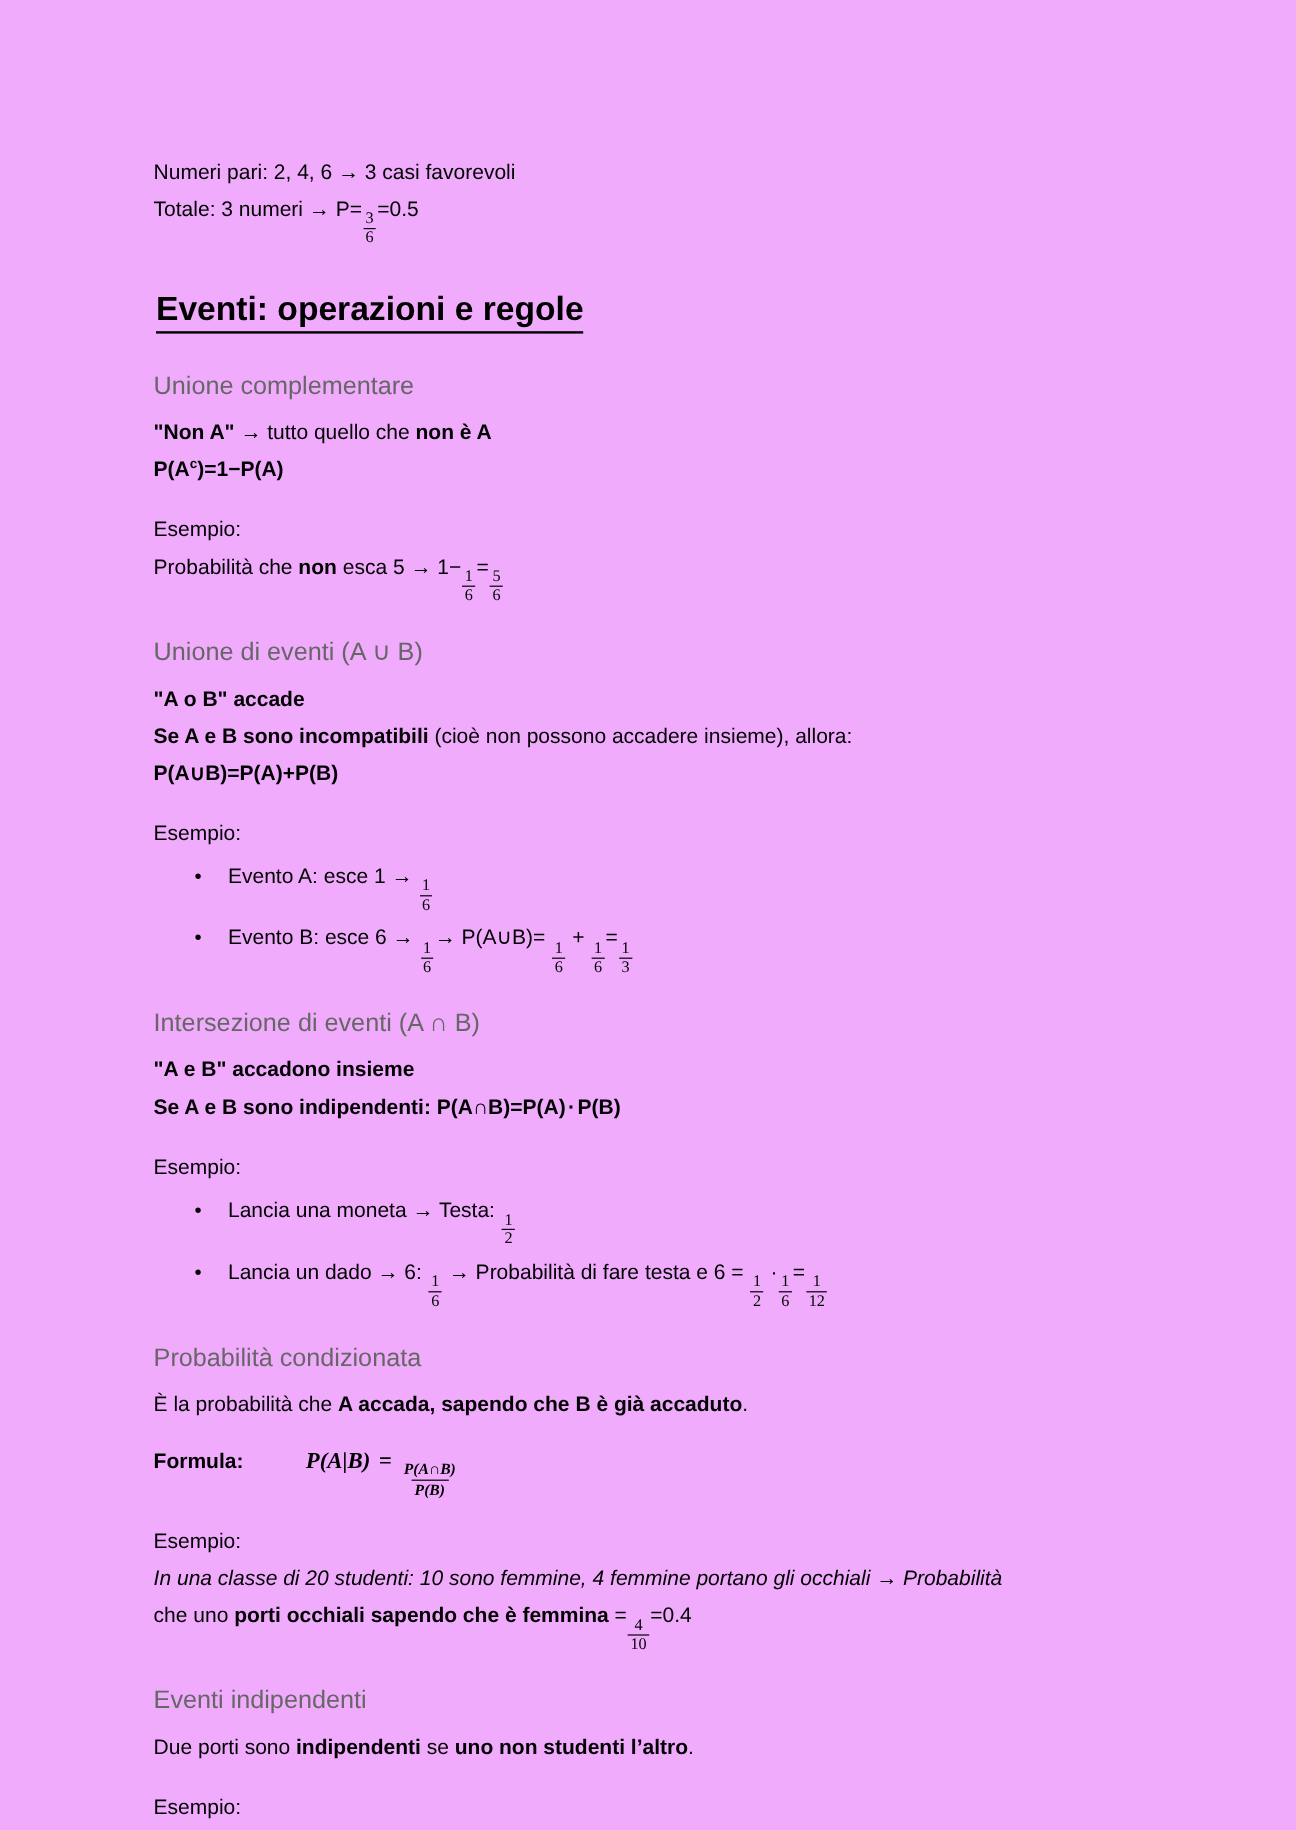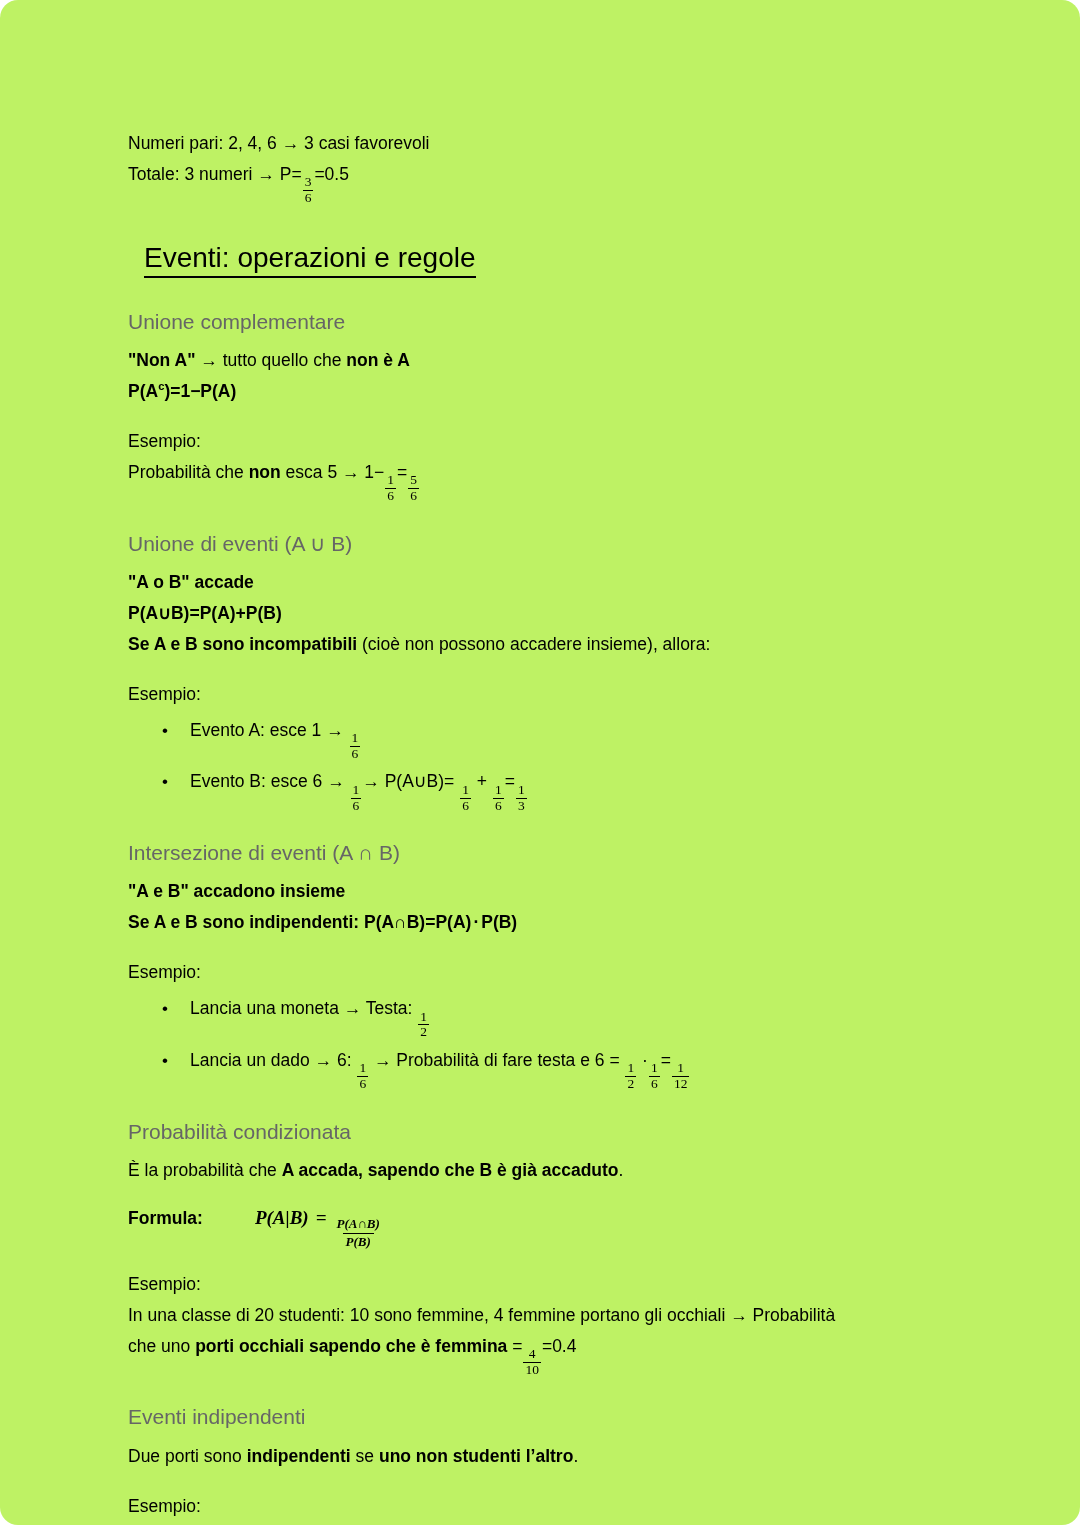--- a/index.html
+++ b/index.html
@@ -14,45 +14,45 @@
     font-family: "Liberation Sans", sans-serif;
     color: #000000;
     -webkit-font-smoothing: antialiased;
   }
   .page {
     position: relative;
     width: 1080px;
     height: 1525px;
     box-sizing: border-box;
     padding: 128px 128px 0 128px;
-    background: #bef264;
-    border-radius: 18px;
+    background: #f0abfc;
   }
 
   
   .line {
     font-size: 17.5px;
     line-height: 31px;
     color: #000;
     white-space: nowrap;
   }
   .para {
     font-size: 17.5px;
     line-height: 31px;
     color: #000;
+    font-style: italic;
   }
   .b { font-weight: bold; }
 
   
   h2.doc-h2 {
     font-size: 28px;
-    font-weight: normal;
+    font-weight: bold;
     line-height: 1.25;
     color: #000;
-    margin: 34px 0 0 16px;
+    margin: 34px 0 0 2px;
     display: inline-block;
     border-bottom: 2px solid #000;
     padding-bottom: 1px;
   }
   .h2-wrap { margin-bottom: 30px; }
 
   h3.doc-h3 {
     font-size: 21px;
     font-weight: normal;
     line-height: 1.3;
@@ -191,25 +191,25 @@
           <span class="den">6</span>
         </span>
     </div>
   </section>
 
   <section>
     <h3 class="doc-h3">Unione di eventi (A ∪ B)</h3>
 
     <div class="line b">"A o B" accade</div>
 
+    <div class="line">
+      <span class="b">Se </span><span class="b">A e B sono incompatibili</span><span> (cioè non possono accadere insieme), allora:</span>
+    </div>
+
     <div class="line b">P(A∪B)=P(A)+P(B)</div>
-
-    <div class="line">
-      <span class="b">Se </span><span class="b">A e B sono incompatibili</span><span> (cioè non possono accadere insieme), allora:</span>
-    </div>
 
     <div class="spacer-sm"></div>
 
     <div class="line">Esempio:</div>
 
     <ul class="bullets">
       <li>
         <span>Evento A: esce 1 → </span><span class="frac">
             <span class="num">1</span>
             <span class="den">6</span>

